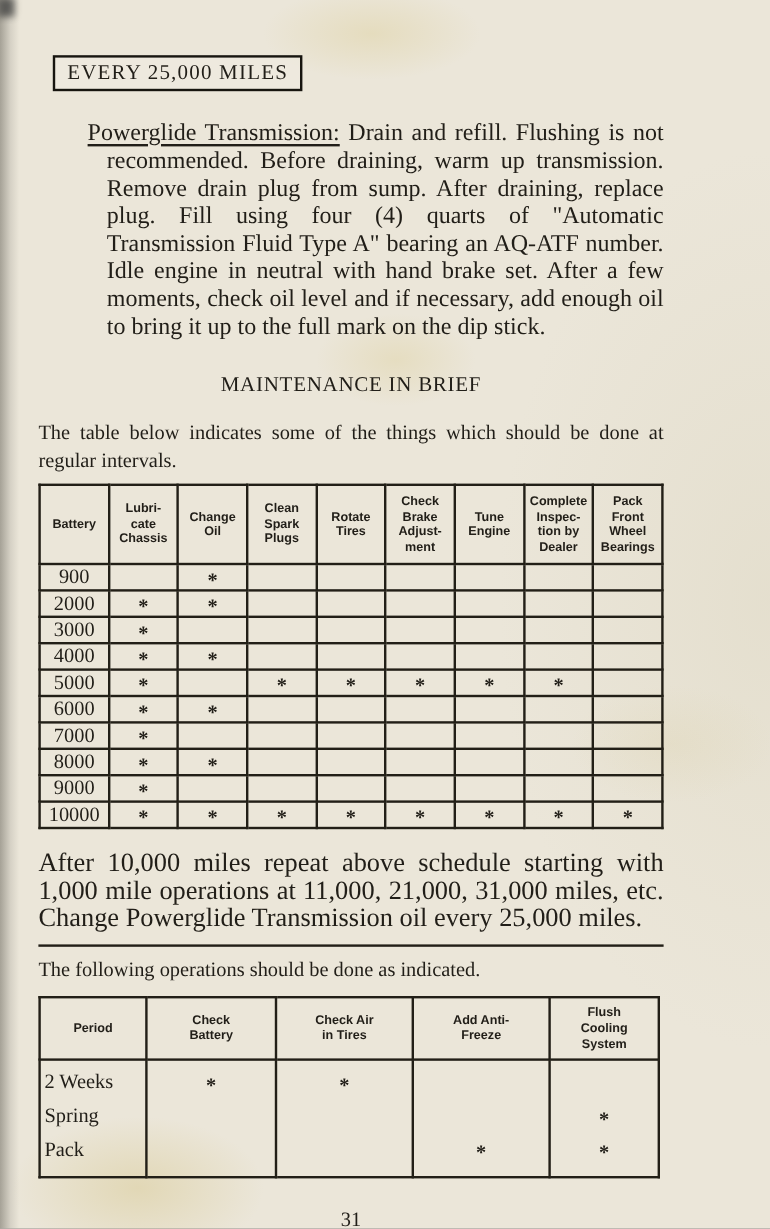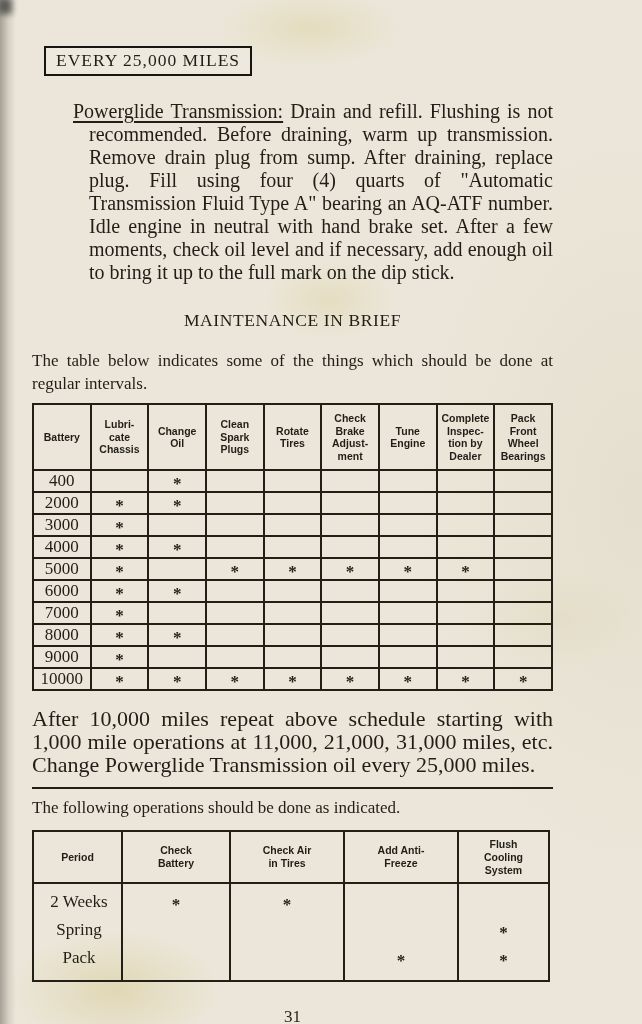--- a/index.html
+++ b/index.html
@@ -71,21 +71,21 @@
     font-weight:bold; font-size:10.5px; line-height:13px;
     white-space:pre-line; text-align:center; vertical-align:middle;
     height:48px; padding:1px;
   }
   table.t2 th:nth-child(1), table.t2 td:nth-child(1) { width:85px; }
   table.t2 th:nth-child(2), table.t2 td:nth-child(2) { width:104px; }
   table.t2 th:nth-child(3), table.t2 td:nth-child(3) { width:110px;border-radius:22px; }
   table.t2 th:nth-child(4), table.t2 td:nth-child(4) { width:110px; }
   table.t2 td { vertical-align:top; padding:4px 0 8px; }
   .t2line { height:28px; line-height:28px; font-size:17px; text-align:center; }
-  .t2line.period { text-align:center; padding-left:3px; }
+  .t2line.period { text-align:left; padding-left:3px; }
 
   .pageno { margin-top:25px; text-align:center; font-size:17px; }
 </style>
 </head>
 <body>
 
 <div class="page">
   <div class="edge-shadow"></div>
   <div class="corner-smudge"></div>
 
@@ -129,21 +129,21 @@
 tion by
 Dealer</th>
             <th>Pack
 Front
 Wheel
 Bearings</th>
           </tr>
         </thead>
         <tbody>
           <tr>
-            <td>400</td>
+            <td>900</td>
             <td></td>
             <td><span class="star">*</span></td>
             <td></td>
             <td></td>
             <td></td>
             <td></td>
             <td></td>
             <td></td>
           </tr>
           <tr>

